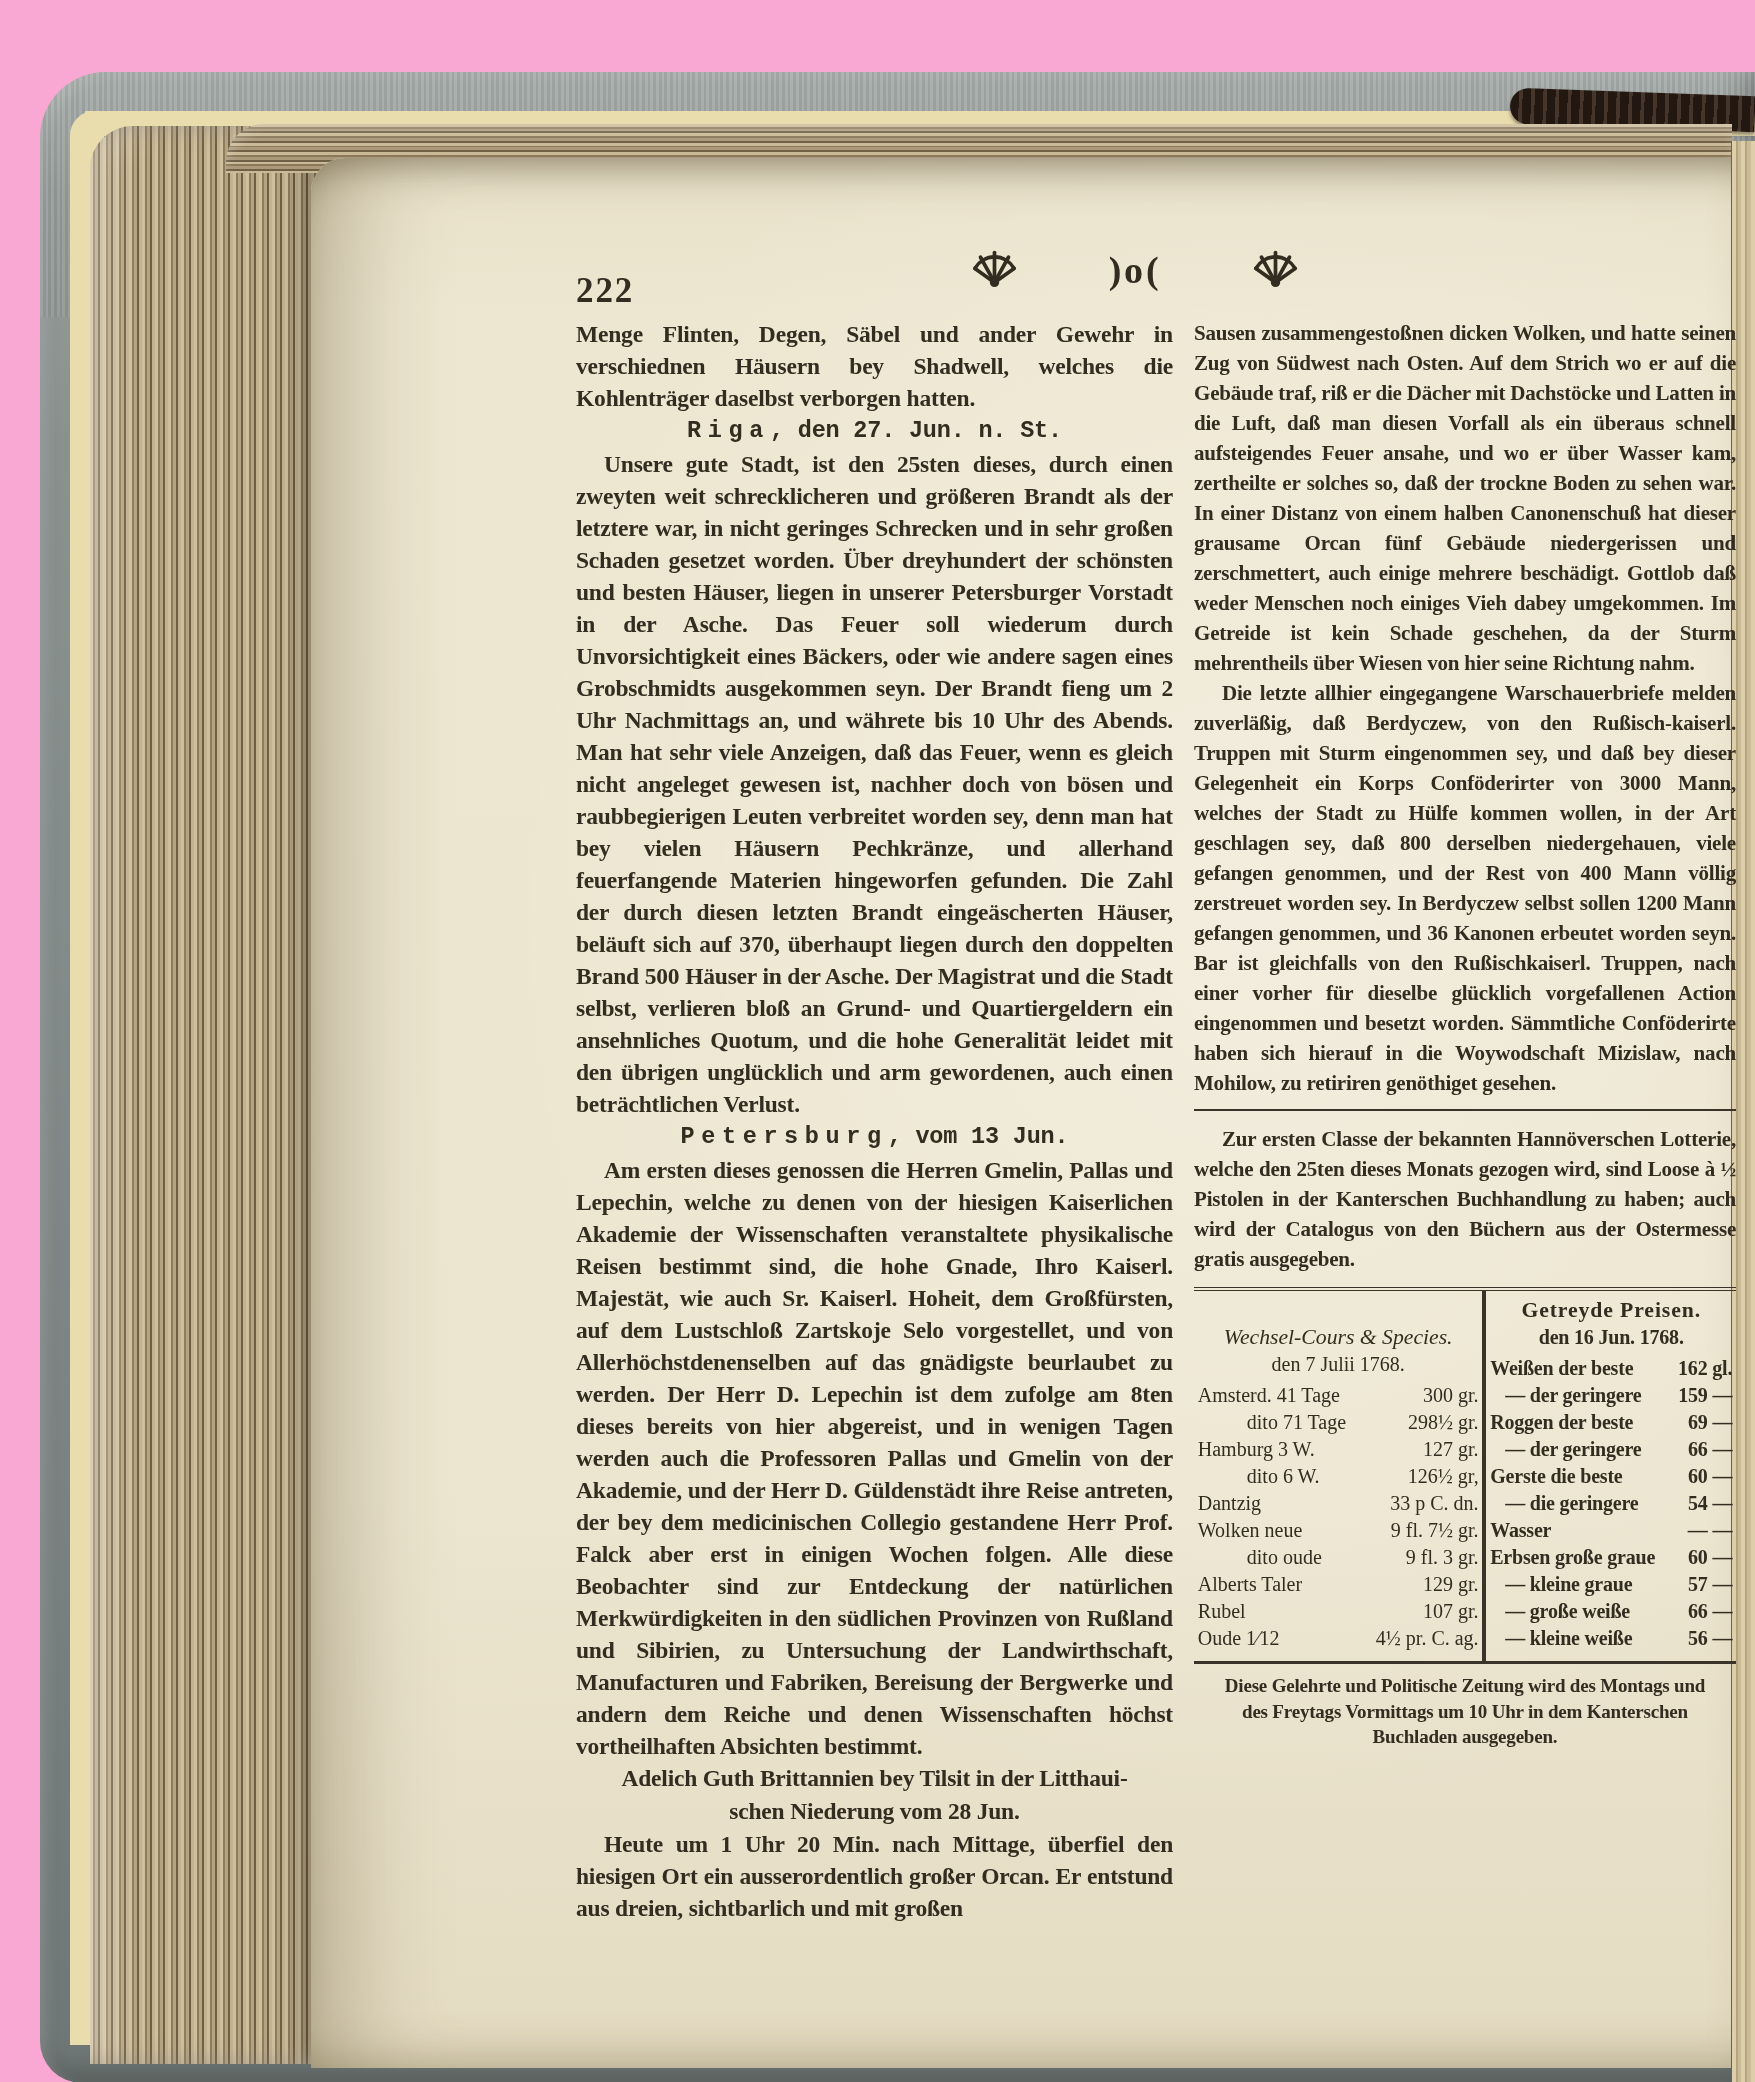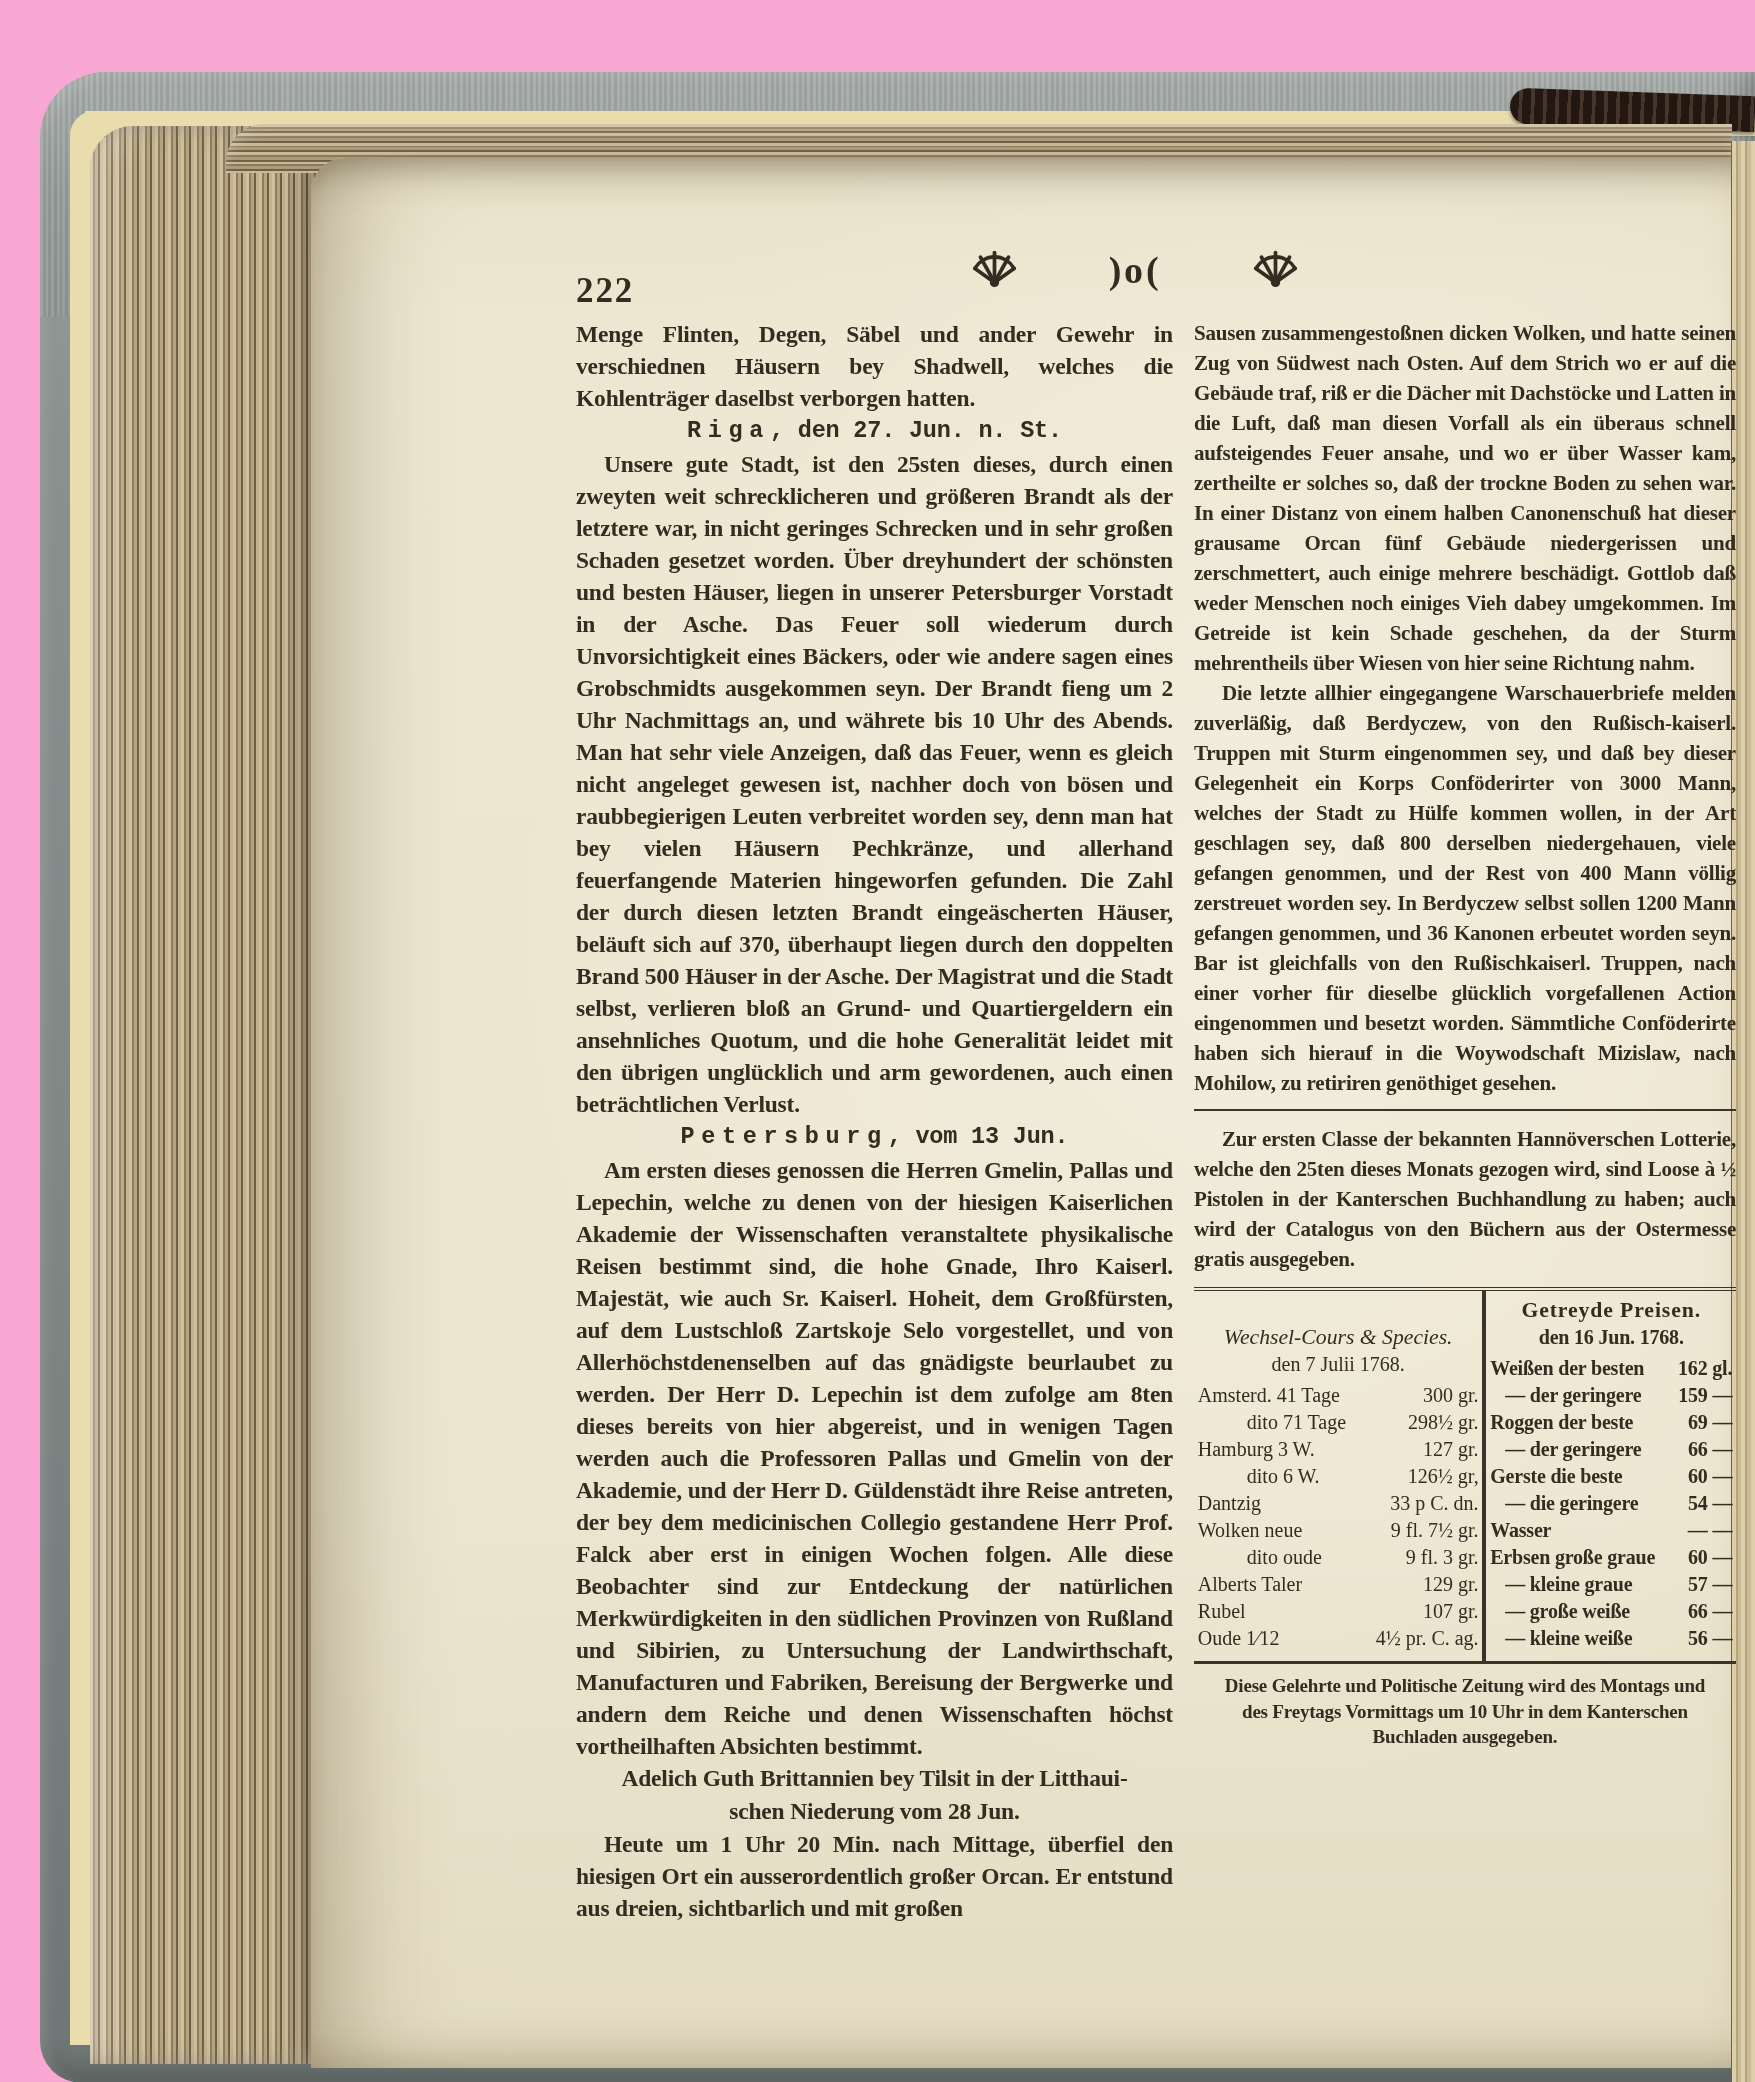--- a/index.html
+++ b/index.html
@@ -184,21 +184,21 @@
             </div>
           <div class="trow">
               <span class="lbl">Oude 1⁄12</span>
               <span class="val">4½ pr. C. ag.</span>
             </div>
         </div>
         <div class="tbl tbl-right">
           <div class="t-title">Getreyde Preisen.</div>
           <div class="t-date">den 16 Jun. 1768.</div>
           <div class="trow">
-              <span class="lbl">Weißen der besten</span>
+              <span class="lbl">Weißen der beste</span>
               <span class="val">162 gl.</span>
             </div>
           <div class="trow dash">
               <span class="lbl">— der geringere</span>
               <span class="val">159 —</span>
             </div>
           <div class="trow">
               <span class="lbl">Roggen der beste</span>
               <span class="val">69 —</span>
             </div>

